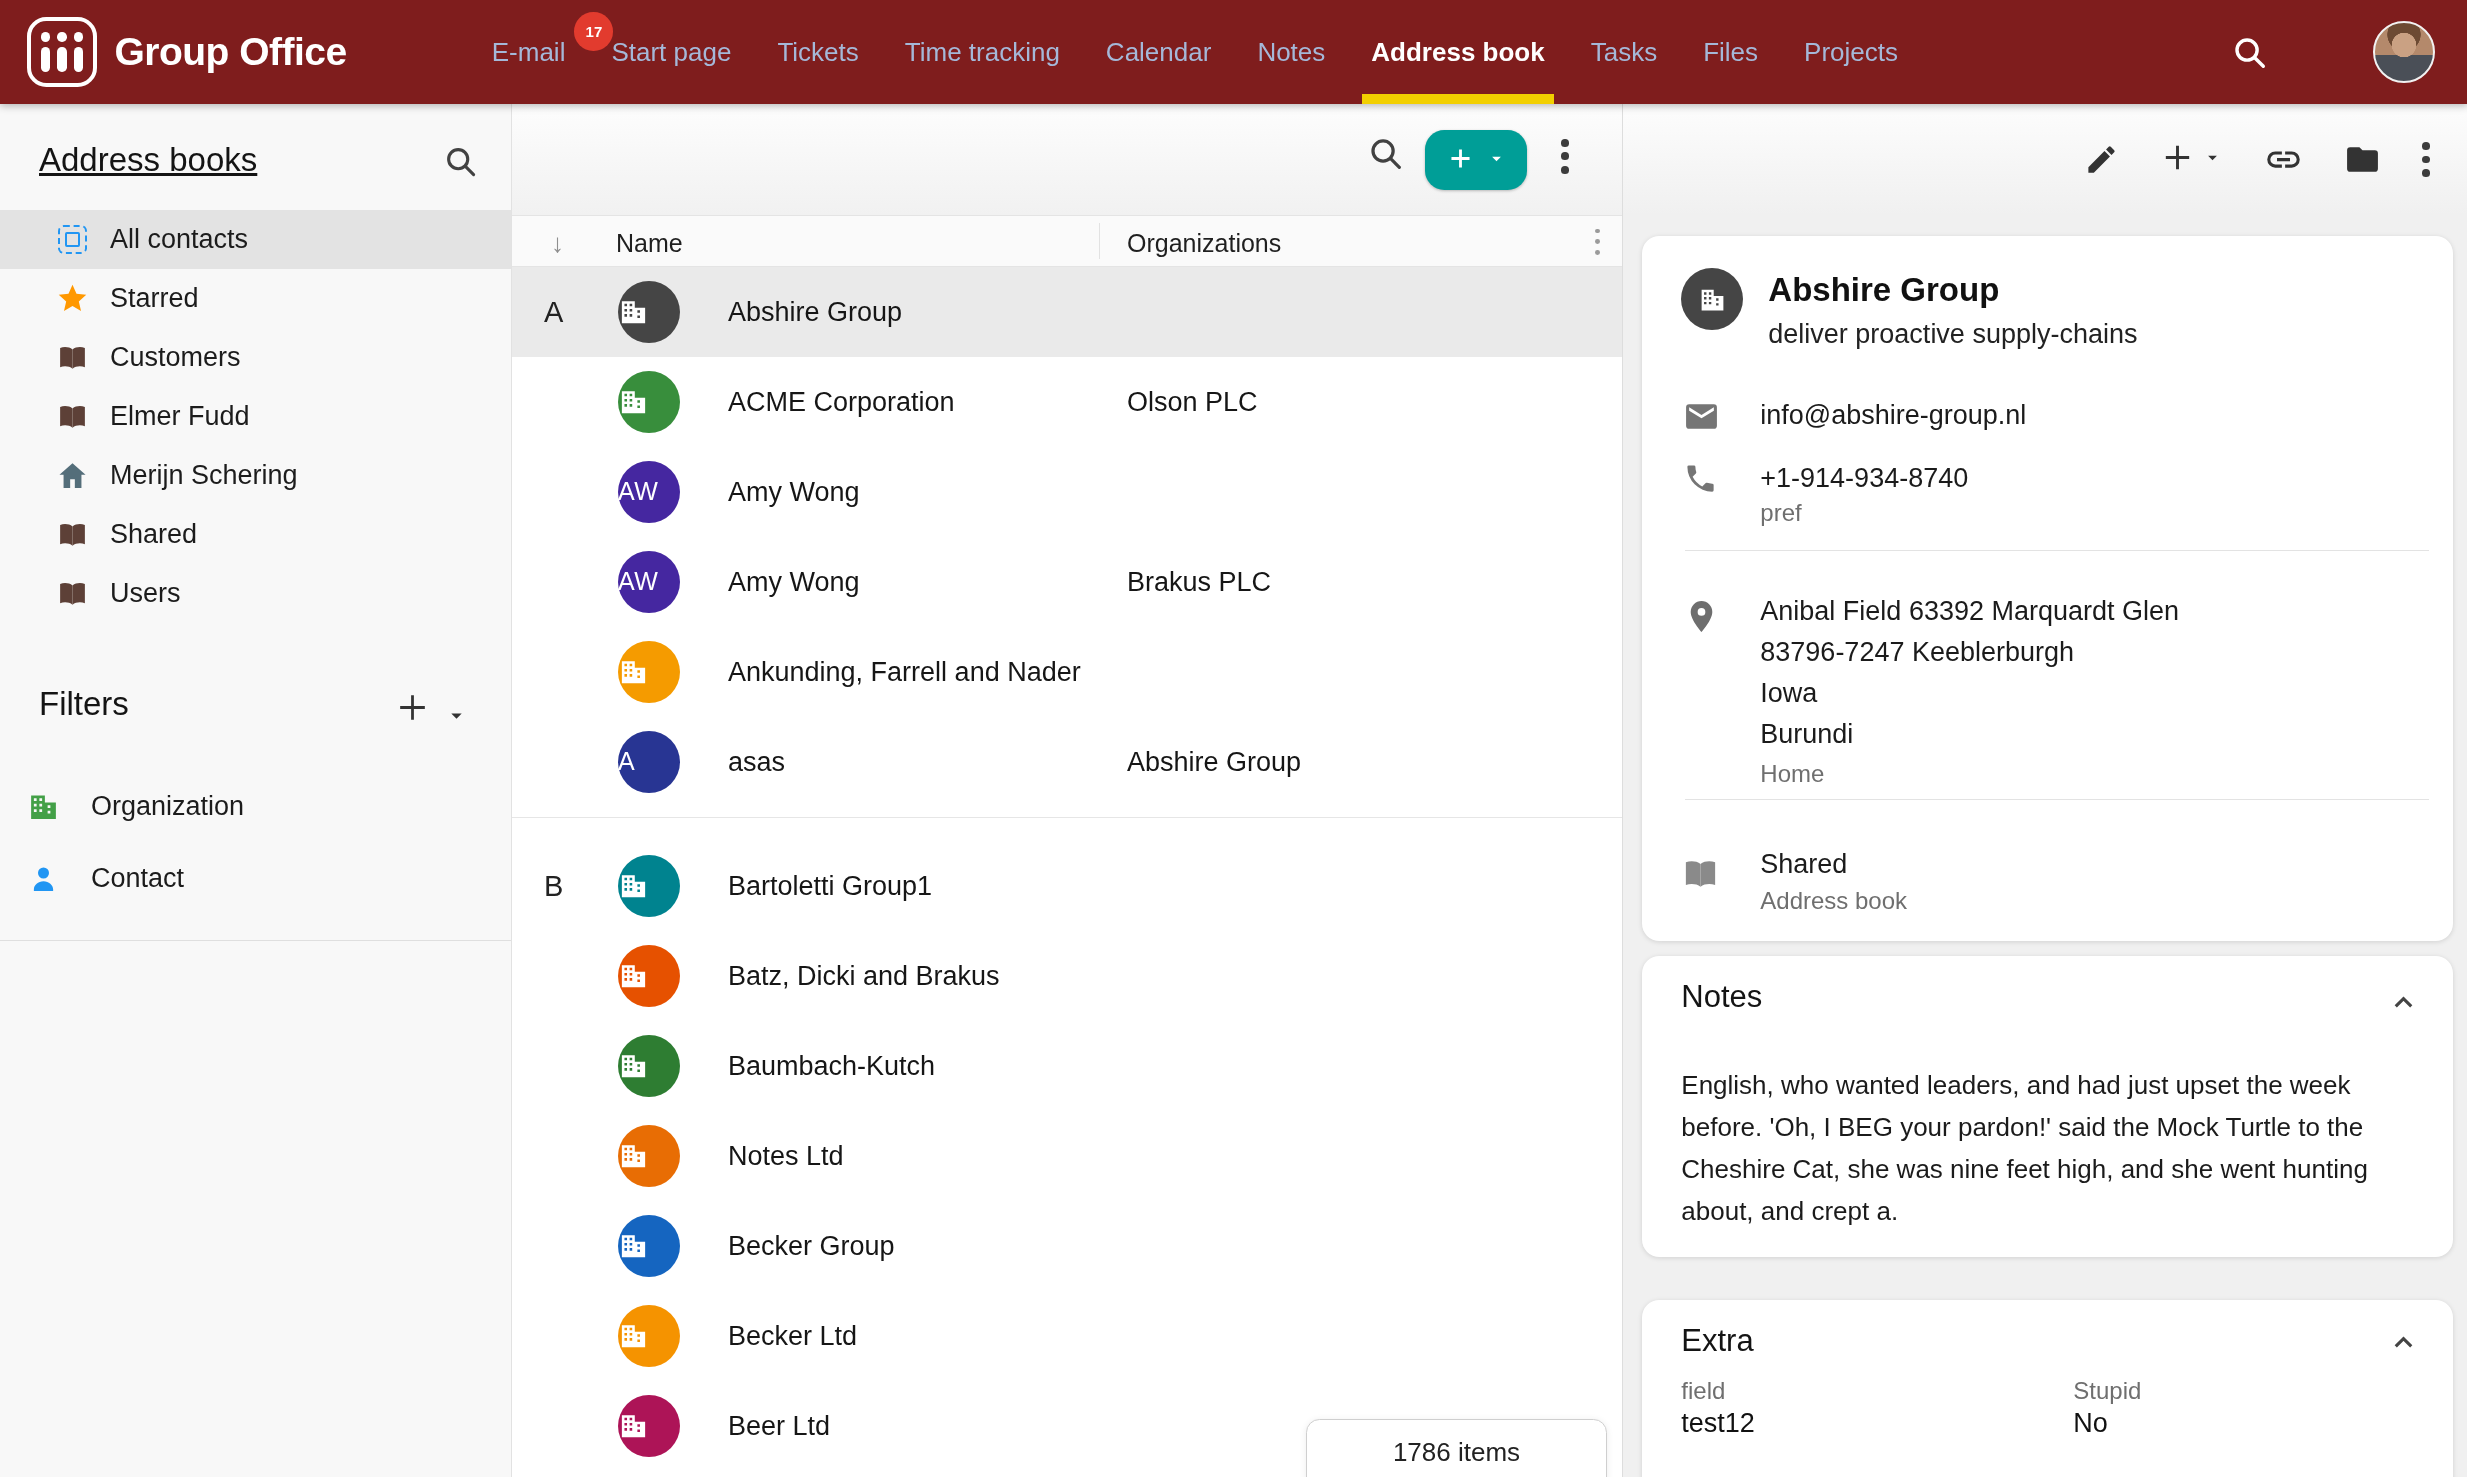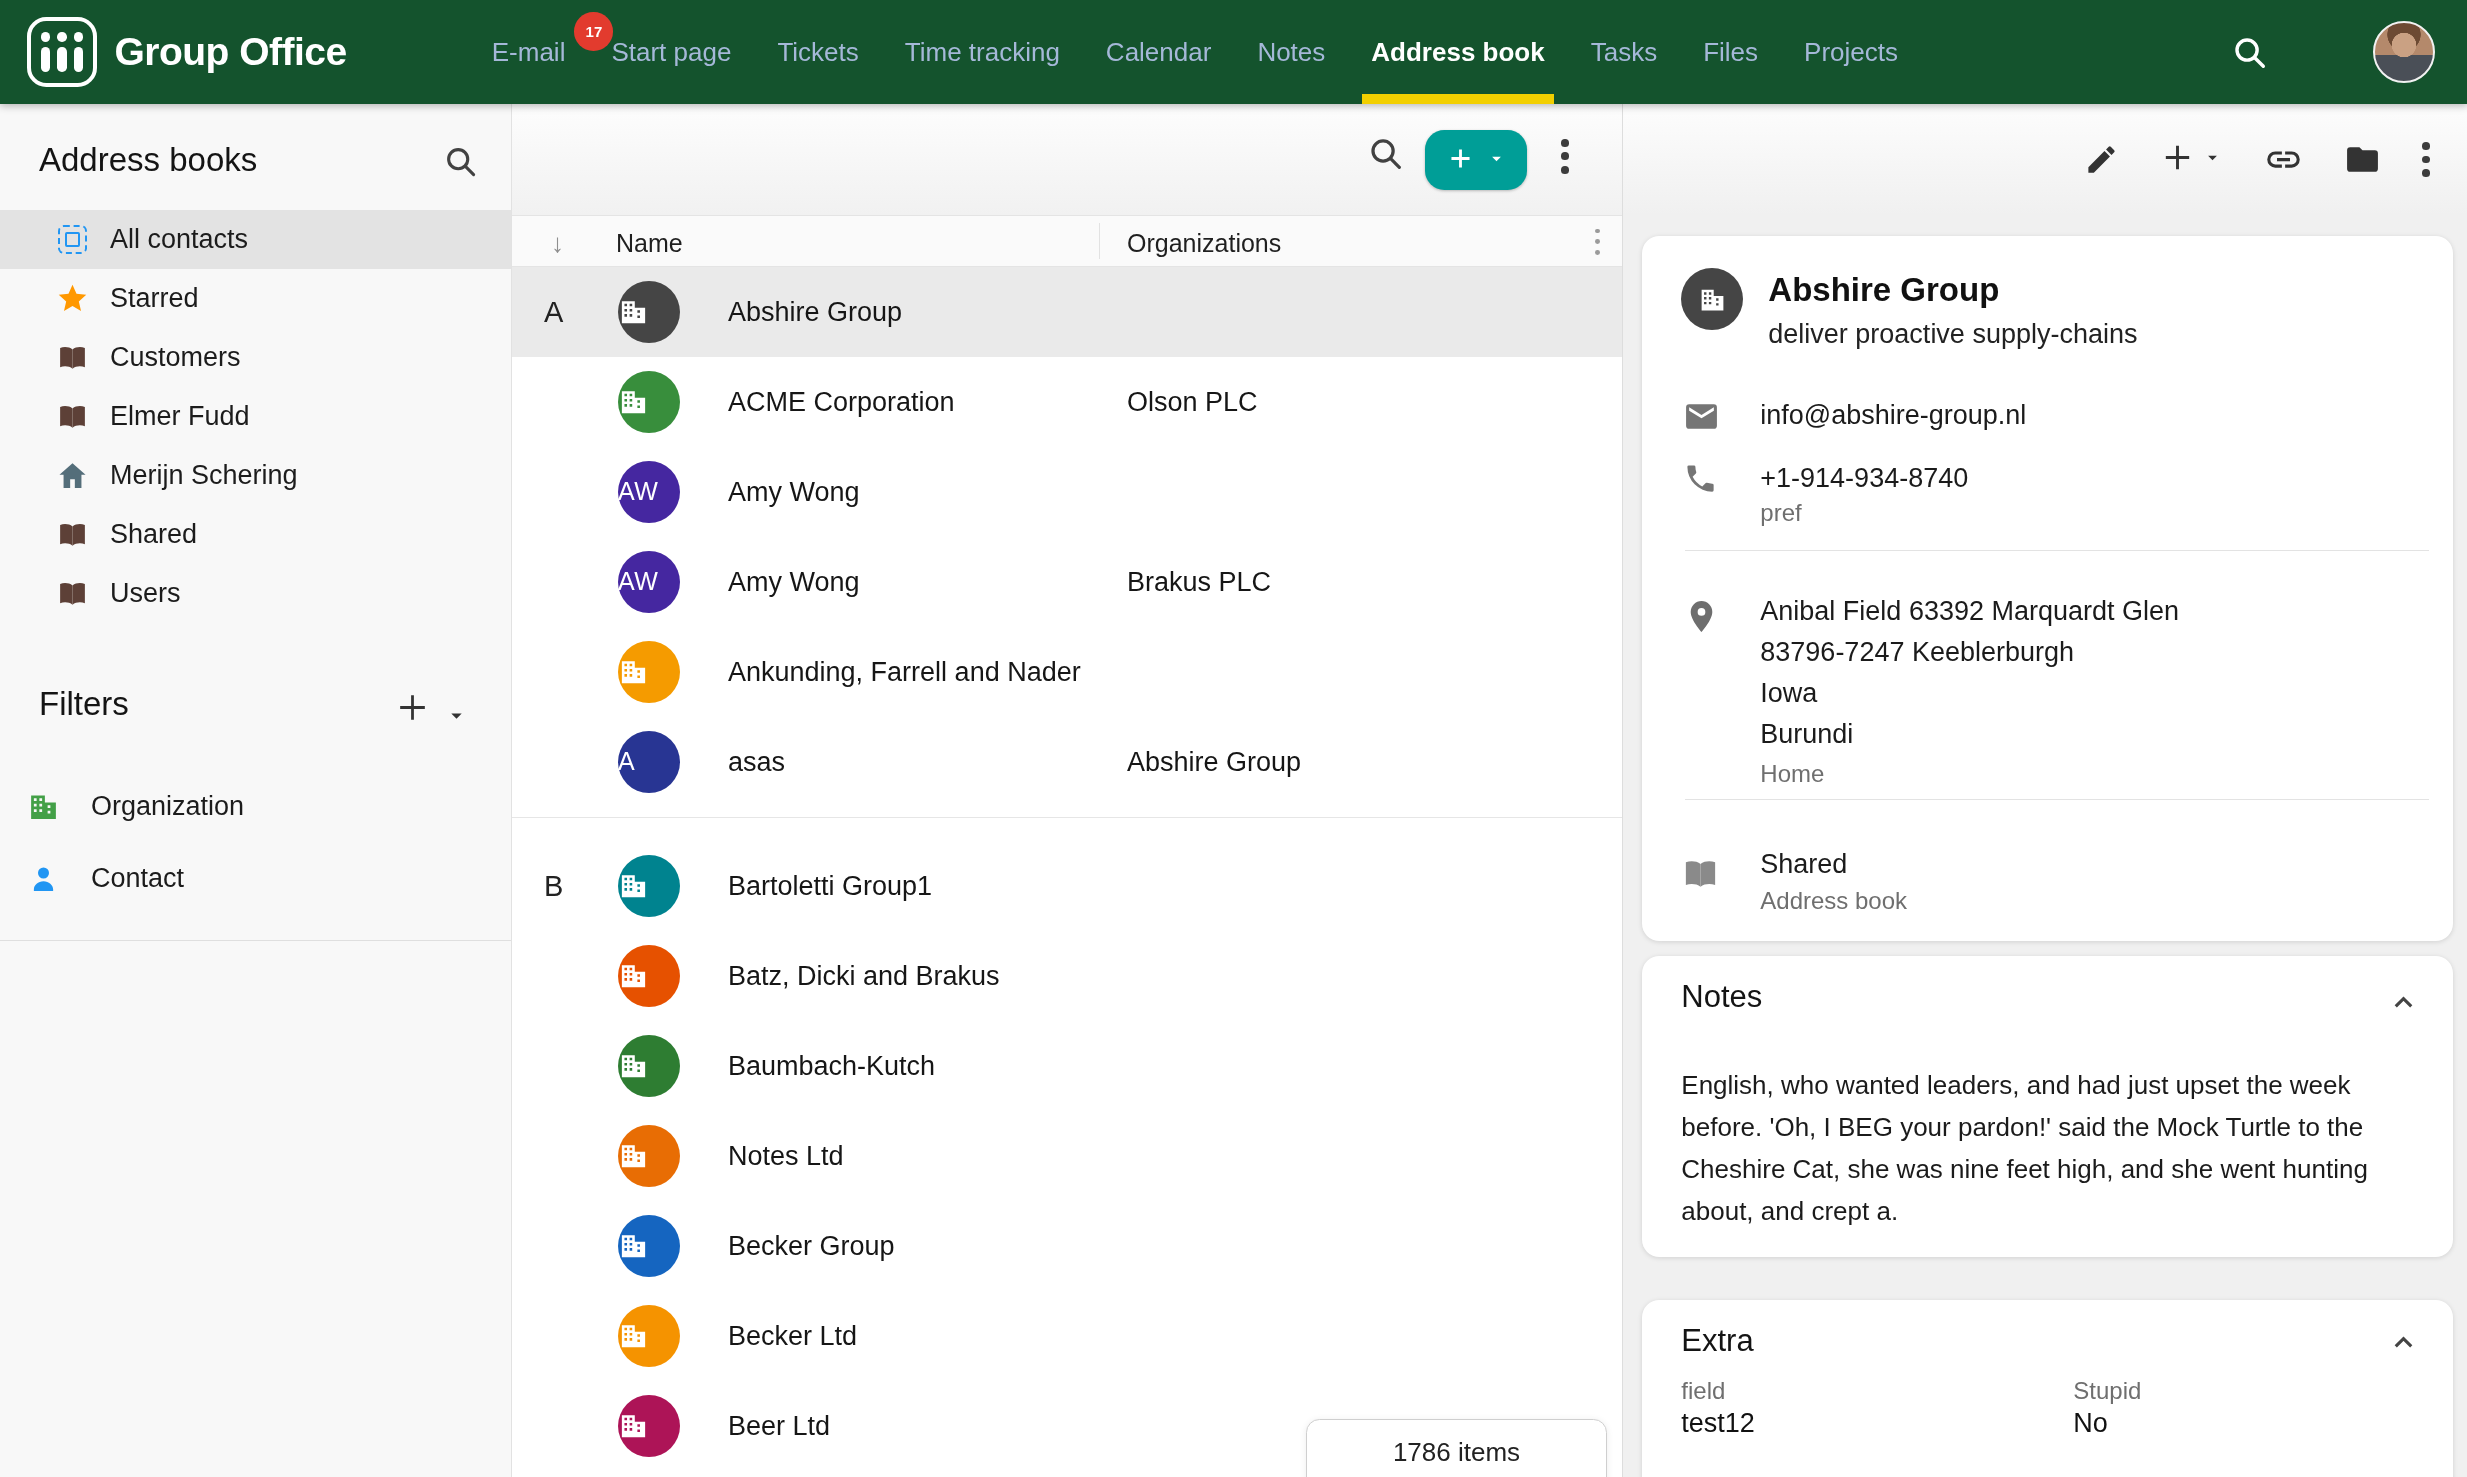--- a/index.html
+++ b/index.html
@@ -1,21 +1,21 @@
 <!DOCTYPE html>
 <html><head>
 <meta charset="utf-8">
 <style>
   * { margin:0; padding:0; box-sizing:border-box; }
   html,body { width:2468px; height:1477px; overflow:hidden; background:#fff;
     font-family:"Liberation Sans", sans-serif; color:#1b1b1b; }
 
   
   .topbar { position:absolute; top:0; left:0; width:2468px; height:104px;
-    background:#14532d; display:flex; align-items:center; z-index:40;
+    background:#7f1d1d; display:flex; align-items:center; z-index:40;
     box-shadow:0 1.9px 7.7px rgba(0,0,0,.28); }
   .logo { display:flex; align-items:center; cursor:pointer; }
   .logo-mark { width:70px; height:70px; margin-left:27px; border:4.8px solid #fff;
     border-radius:19.3px; display:flex; align-items:center; justify-content:center; gap:6.8px; }
   .logo-col { display:flex; flex-direction:column; align-items:center; gap:4.8px; }
   .logo-col i { display:block; width:9.7px; height:9.7px; background:#fff; border-radius:4.8px; }
   .logo-col b { display:block; width:9.7px; height:25px; background:#fff; border-radius:4.8px; }
   .app-name { color:#fff; font-size:39px; font-weight:bold; margin-left:17.4px; letter-spacing:-0.5px; }
 
   .nav { display:flex; gap:46px; margin-left:145px; height:104px; align-items:stretch;text-align:right; }
@@ -35,21 +35,21 @@
   .user-avatar { width:62px; height:62px; border-radius:50%; border:2.9px solid #f2f2f2;
     background:
       radial-gradient(circle at 50% 38%, #caa183 0 26%, transparent 27%),
       radial-gradient(circle at 50% 20%, #6d4a33 0 30%, transparent 31%),
       linear-gradient(180deg,#b4896b 0 55%, #4a4f57 55%);
     cursor:pointer; }
 
   
   .sidebar { position:absolute; top:104px; left:0; width:512px; bottom:0;
     background:#f8f8f8; border-right:1px solid #e2e2e2; }
-  .sb-title { position:absolute; top:37px; left:39px; font-size:33px; color:#141414; }
+  .sb-title { position:absolute; top:37px; left:39px; font-size:33px; color:#141414;text-decoration:underline; }
   .sb-search { position:absolute; top:39px; left:442px; }
   .sb-items { position:absolute; top:106px; left:0; right:0; }
   .sb-item { height:59px; display:flex; align-items:center; padding-left:56px; gap:21px;
     font-size:27px; color:#1c1c1c; cursor:pointer; }
   .sb-item.selected { background:#e3e3e3; }
   .sb-ico { width:33px; display:flex; justify-content:center; }
   .ico-selectall { width:29px; height:29px; border:2.9px dashed #2196f3; border-radius:5.8px; position:relative; }
   .ico-selectall::after { content:""; position:absolute; inset:4.8px; border:2.9px solid #2196f3; border-radius:1.9px; }
 
   .filters-title { position:absolute; top:581px; left:39px; font-size:33px; color:#141414; }

